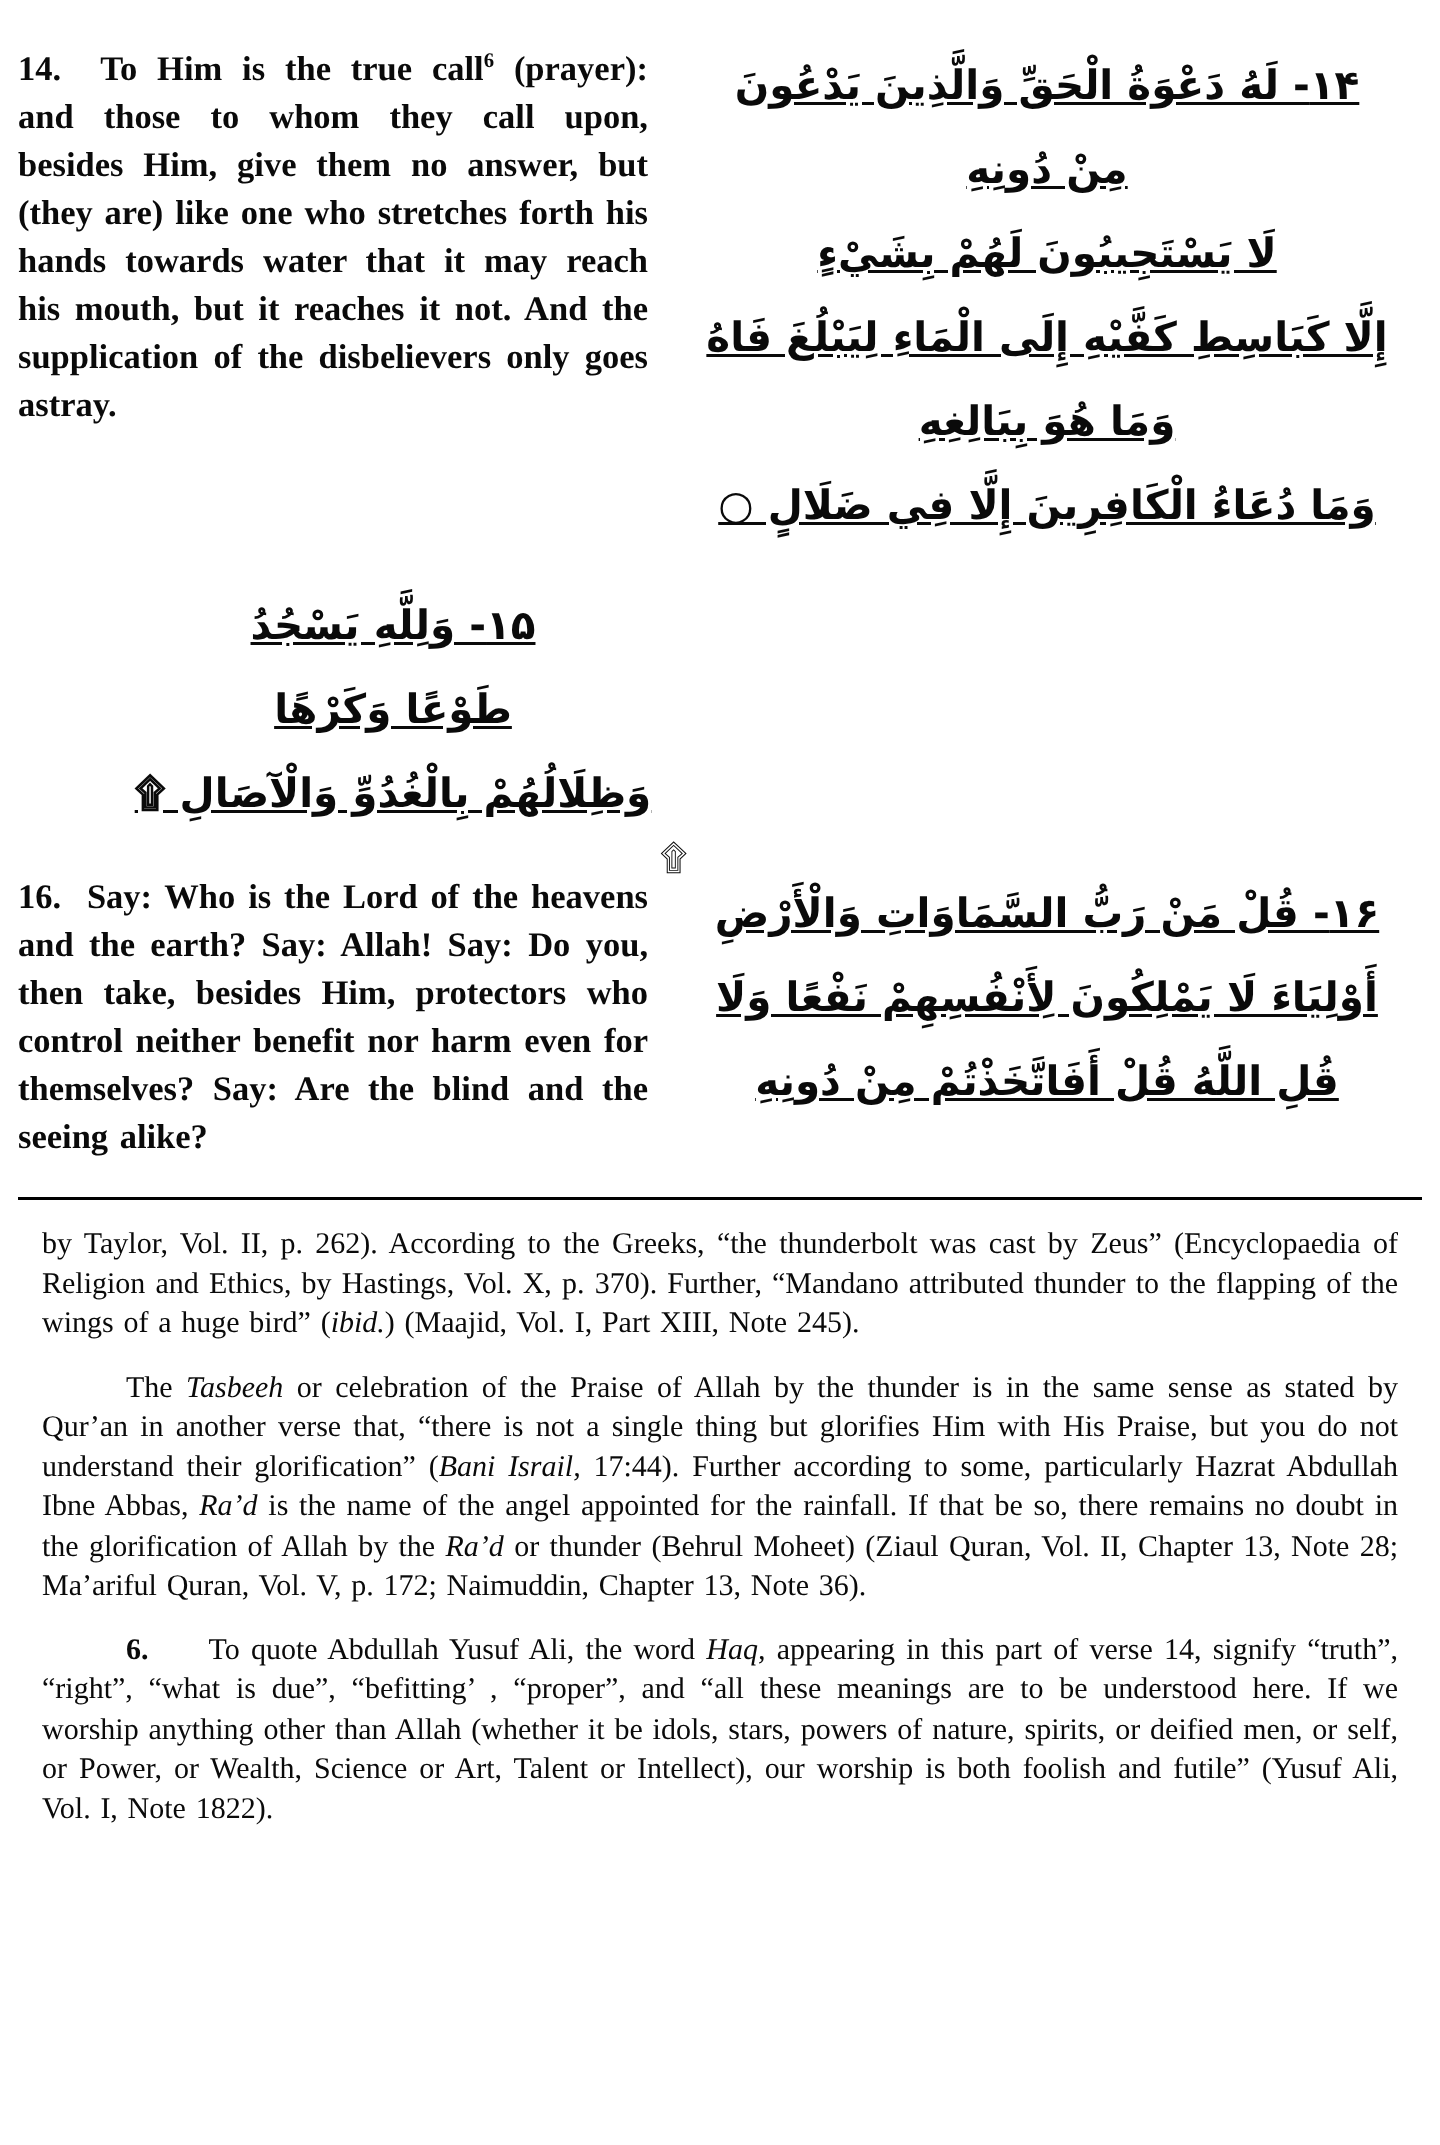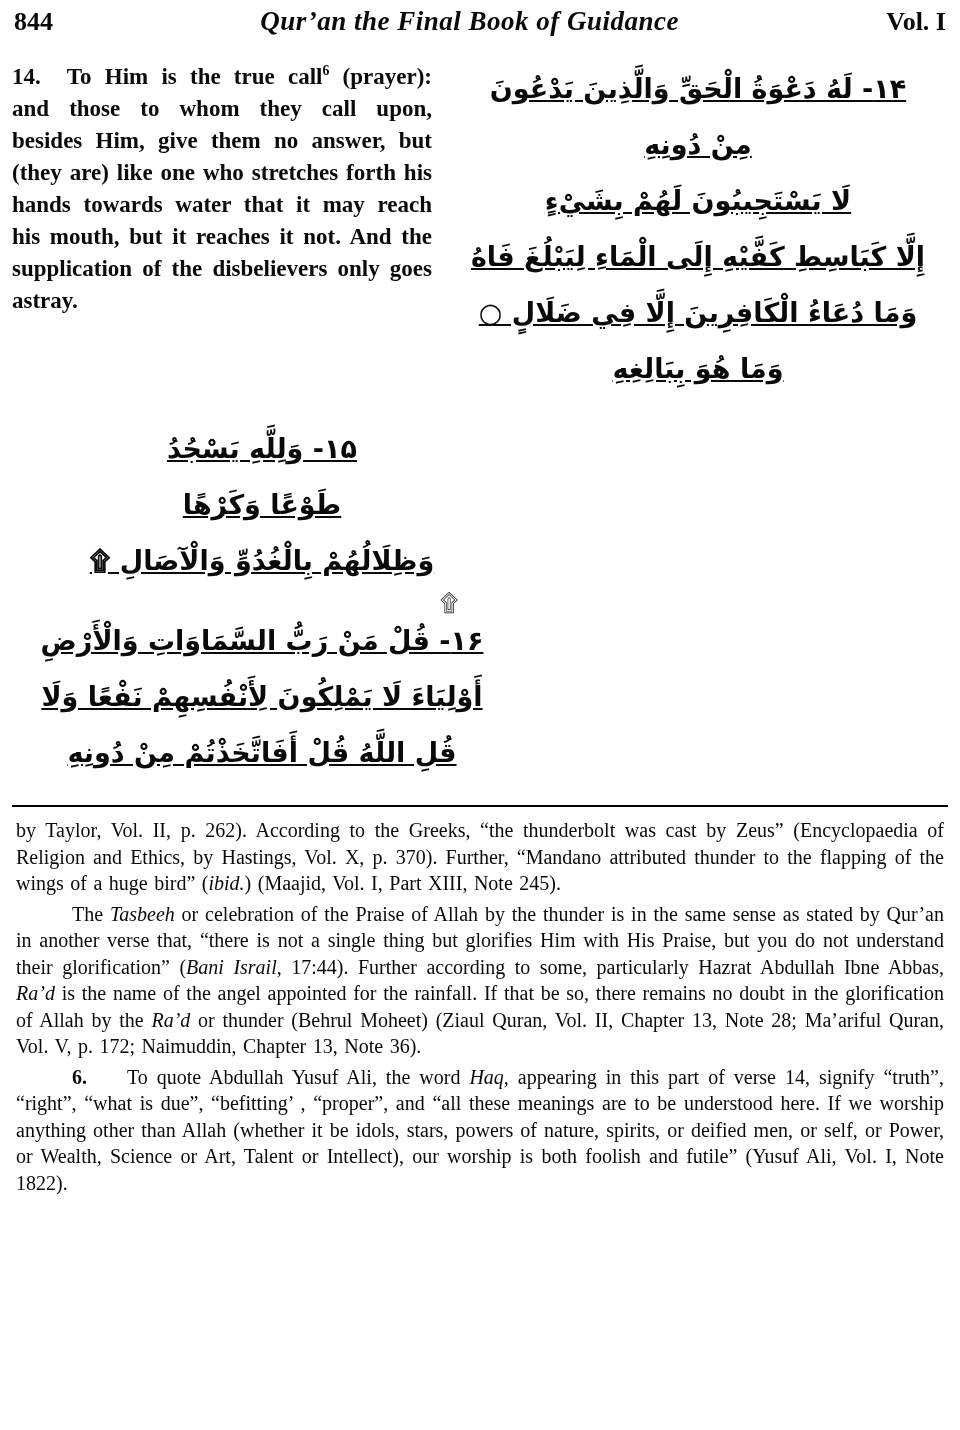--- a/index.html
+++ b/index.html
@@ -34,60 +34,56 @@
   .arabic .aline{white-space:nowrap;text-decoration:underline;}
   .margin-mark{
     position:absolute;left:428px;top:168px;
     font-family:"DejaVu Sans", sans-serif;font-size:24px;
   }
   
   .footnote-divider{
     border:none;border-top:2.5px solid #000;margin:12px 0 10px 0;
   }
   .footnotes p{
-    margin:4px;font-size:20px;line-height:26.5px;text-align:justify;
+    margin:16px;font-size:20px;line-height:26.5px;text-align:justify;
     word-spacing:1.5px;
   }
   .footnotes p.indent{text-indent:56px;}
 </style>
 </head>
 <body>
 
 <div class="page">
 
-  <header class="page-header">
-    <span>844</span>
-    <span class="book-title">Qur’an the Final Book of Guidance</span>
-    <span>Vol. I</span>
-  </header>
 
   <main class="verses">
 
     <section class="verse-row">
       <div class="english">14.&nbsp; To Him is the true call<sup>6</sup> (prayer): and those to whom they call upon, besides Him, give them no answer, but (they are) like one who stretches forth his hands towards water that it may reach his mouth, but it reaches it not. And the supplication of the disbelievers only goes astray.</div>
       <div class="arabic">
           <div class="aline">۱۴- لَهُ دَعْوَةُ الْحَقِّ وَالَّذِينَ يَدْعُونَ</div>
           <div class="aline">مِنْ دُونِهِ</div>
           <div class="aline">لَا يَسْتَجِيبُونَ لَهُمْ بِشَيْءٍ</div>
           <div class="aline">إِلَّا كَبَاسِطِ كَفَّيْهِ إِلَى الْمَاءِ لِيَبْلُغَ فَاهُ</div>
+          <div class="aline">وَمَا هُوَ بِبَالِغِهِ</div>
           <div class="aline">وَمَا دُعَاءُ الْكَافِرِينَ إِلَّا فِي ضَلَالٍ ○</div>
-          <div class="aline">وَمَا هُوَ بِبَالِغِهِ</div>
         </div>
     </section>
 
     <section class="verse-row">
       <div class="arabic">
           <div class="aline">۱۵- وَلِلَّهِ يَسْجُدُ</div>
           <div class="aline">طَوْعًا وَكَرْهًا</div>
           <div class="aline">وَظِلَالُهُمْ بِالْغُدُوِّ وَالْآصَالِ ۩</div>
         </div>
       <span class="margin-mark">۩</span>
     </section>
 
     <section class="verse-row">
+      <div class="english">16.&nbsp; Say: Who is the Lord of the heavens and the earth? Say: Allah! Say: Do you, then take, besides Him, protectors who control neither benefit nor harm even for themselves? Say: Are the blind and the seeing alike?</div>
       <div class="arabic">
           <div class="aline">۱۶- قُلْ مَنْ رَبُّ السَّمَاوَاتِ وَالْأَرْضِ</div>
           <div class="aline">أَوْلِيَاءَ لَا يَمْلِكُونَ لِأَنْفُسِهِمْ نَفْعًا وَلَا</div>
           <div class="aline">قُلِ اللَّهُ قُلْ أَفَاتَّخَذْتُمْ مِنْ دُونِهِ</div>
         </div>
     </section>
 
   </main>
 
   <hr class="footnote-divider">

